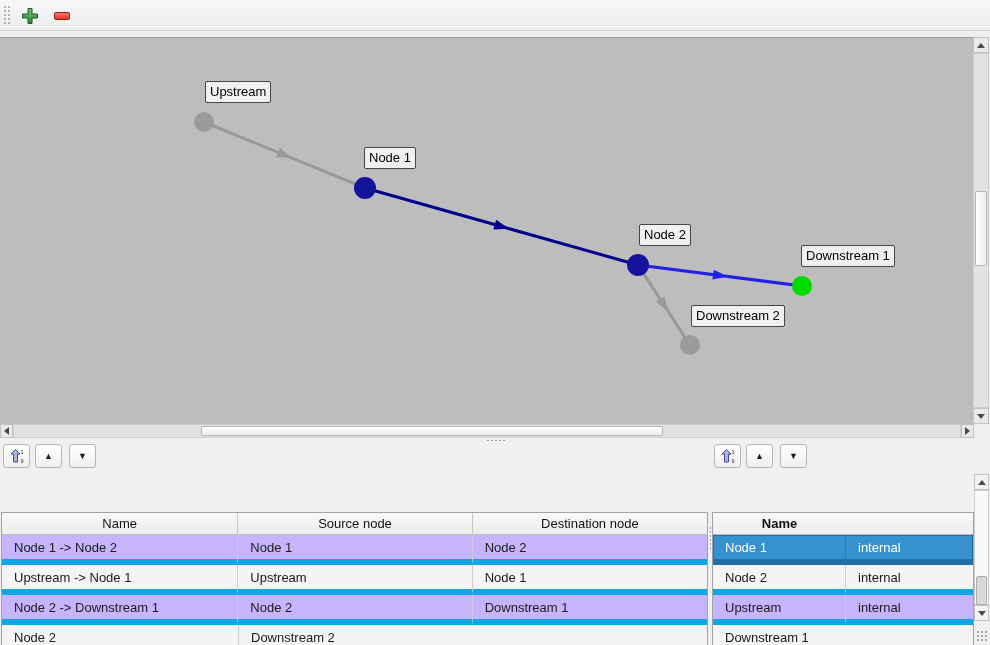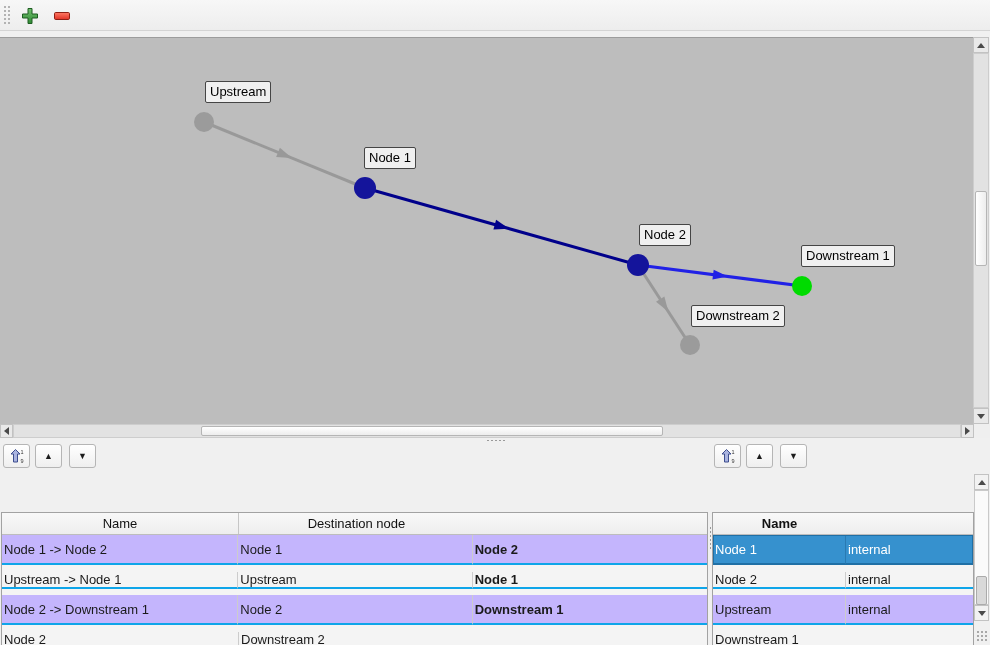--- a/index.html
+++ b/index.html
@@ -64,27 +64,27 @@
   
   .gtable{position:absolute;top:472px;background:#c4b5fd;border:1px solid #a2a2a2;box-sizing:border-box;margin-top:40px;}
   #edge-table{left:1px;width:707px;height:150px;}
   #node-table{left:712px;width:262px;height:150px;}
   .thead{display:flex;height:21px;background:linear-gradient(#f8f8f8,#eeeeee);border-bottom:1px solid #bdbdbd;}
   .th{box-sizing:border-box;border-right:1px solid #c6c6c6;display:flex;align-items:center;justify-content:center;
       font-size:13px;color:#111;cursor:pointer;}
   .th:last-child{border-right:none;}
   #node-table .th{font-weight:bold;}
   .tr{display:flex;height:30px;cursor:default;}
-  .tr.odd{background:#f4f4f4;align-items:center;}
-  .td{box-sizing:border-box;border-right:1px solid #cccccc;border-bottom:2px solid #0ea5e9;
-      display:flex;align-items:center;padding-left:2px;overflow:hidden;white-space:nowrap;}
+  .tr.odd{background:#f4f4f4;}
+  .td{box-sizing:border-box;border-right:1px solid #cccccc;border-bottom:6px solid #0ea5e9;
+      display:flex;align-items:center;padding-left:12px;overflow:hidden;white-space:nowrap;}
   .td:last-child{border-right:none;}
   #edge-table .th:nth-child(1),#edge-table .td:nth-child(1){width:237px;}
   #edge-table .th:nth-child(2),#edge-table .td:nth-child(2){width:235px;}
-  #edge-table .th:nth-child(3),#edge-table .td:nth-child(3){width:235px;font-weight:bold;}
+  #edge-table .th:nth-child(3),#edge-table .td:nth-child(3){width:235px;}
   #node-table .th:nth-child(1),#node-table .td:nth-child(1){width:133px;}
   #node-table .th:nth-child(2),#node-table .td:nth-child(2){width:127px;}
   .tr.selected{background:#3691ce;color:#ffffff;outline:1px solid #1f6fa5;outline-offset:-1px;}
   .tr.selected .td{border-right-color:#2a7ab2;border-bottom-color:#1f6fa5;}
 
   
   #nt-vsb-up{left:974px;top:474px;width:15px;height:16px;background:#f2f2f2;}
   #nt-vsb-track{left:974px;top:490px;width:15px;height:115px;background:#fafafa;border:1px solid #c9c9c9;}
   #nt-vsb-thumb{left:1px;top:85px;width:11px;height:29px;background:#d9d9d9;border:1px solid #ababab;}
   #nt-vsb-down{left:974px;top:605px;width:15px;height:16px;background:#f2f2f2;}
@@ -205,20 +205,21 @@
         <span class="tri-glyph">▲</span>
       </button>
     <button class="mini-btn">
         <span class="tri-glyph">▼</span>
       </button>
   </div>
 
   <div class="gtable" id="edge-table">
     <div class="thead">
       <div class="th">Name</div>
+      <div class="th">Source node</div>
       <div class="th">Destination node</div>
     </div>
     <div class="tr even">
       <div class="td">Node 1 -&gt; Node 2</div>
       <div class="td">Node 1</div>
       <div class="td">Node 2</div>
     </div>
     <div class="tr odd">
       <div class="td">Upstream -&gt; Node 1</div>
       <div class="td">Upstream</div>

